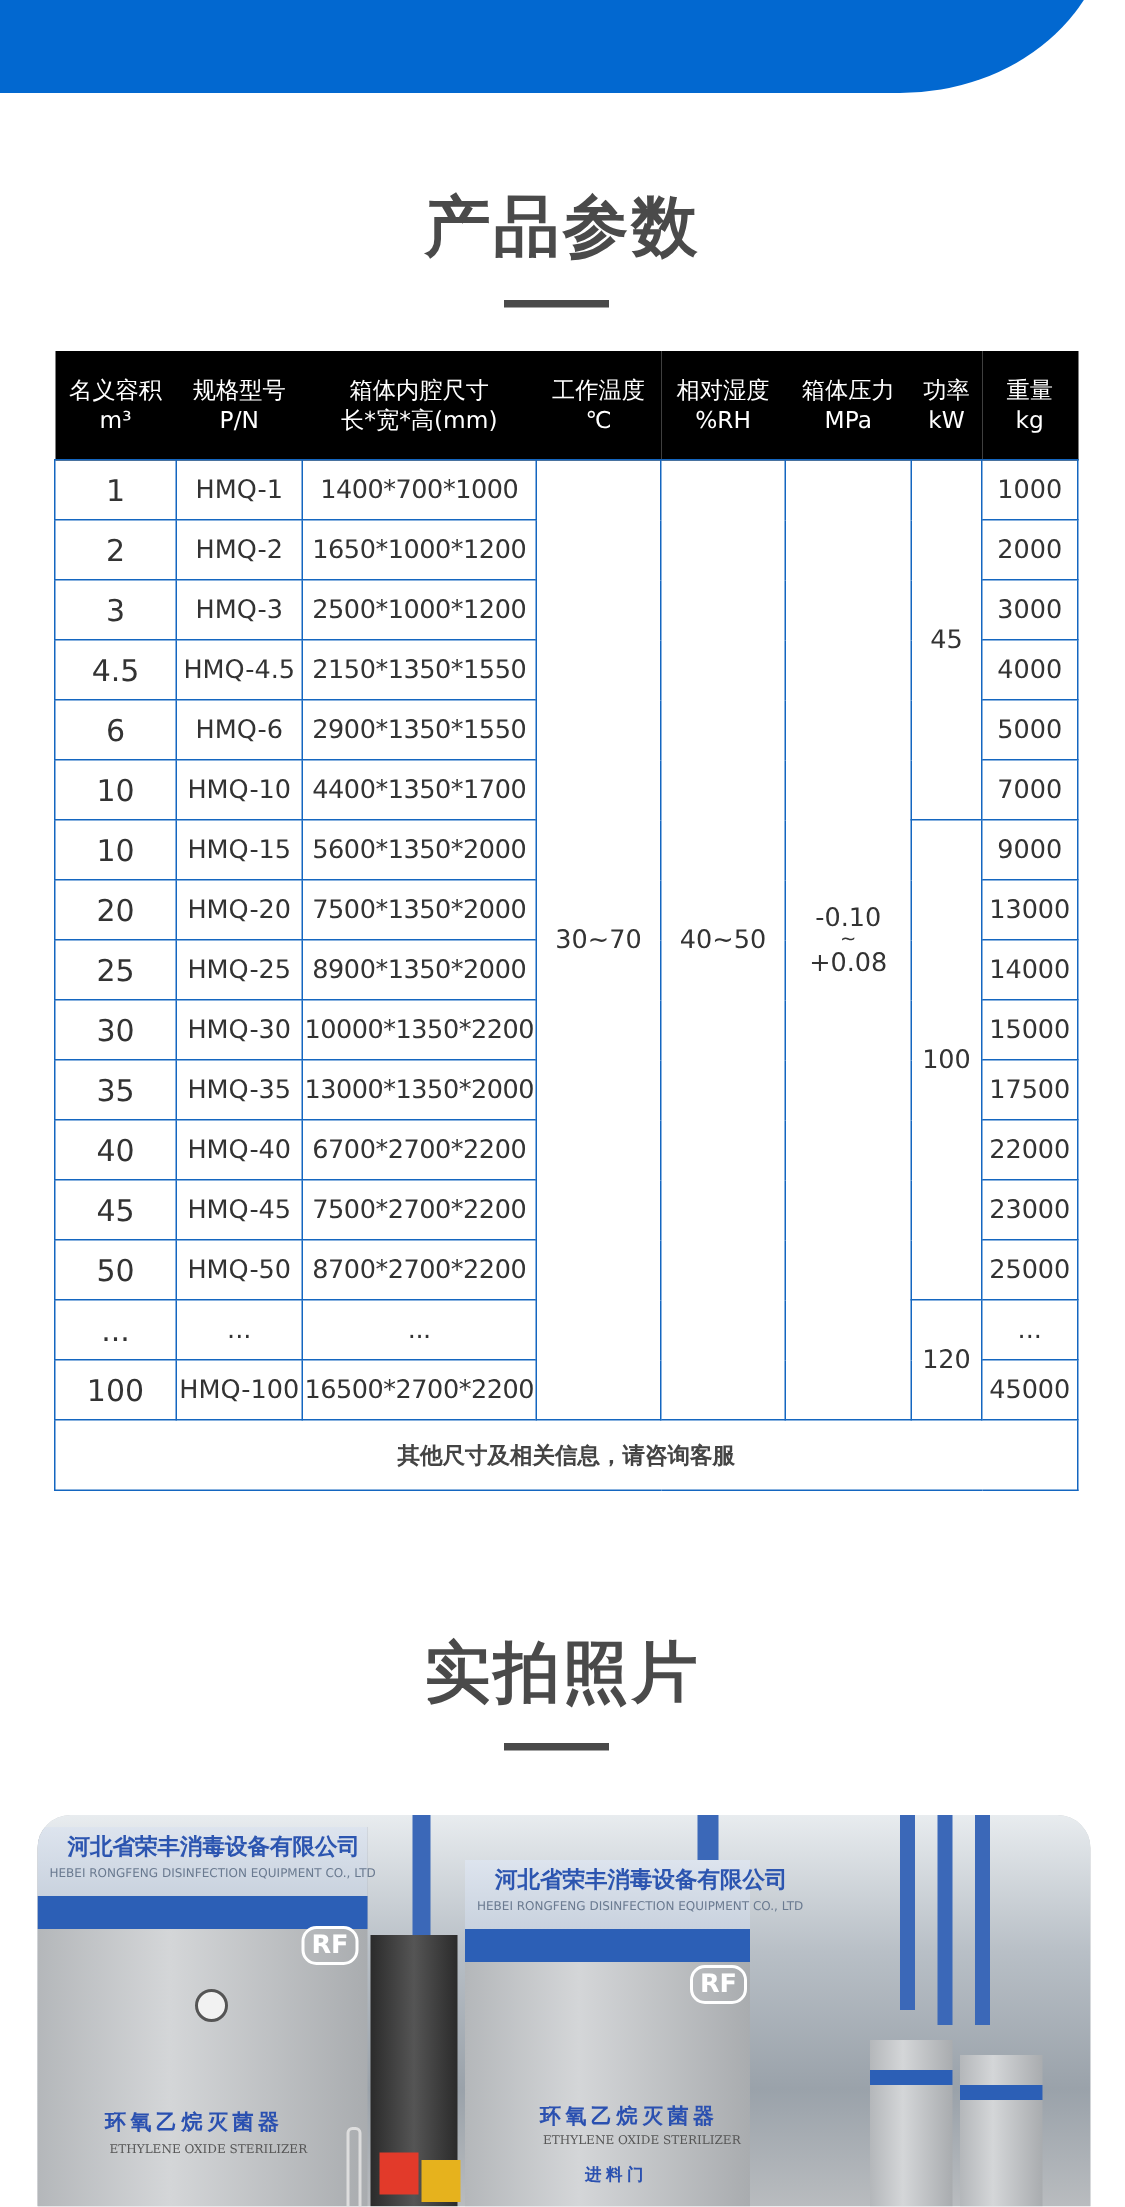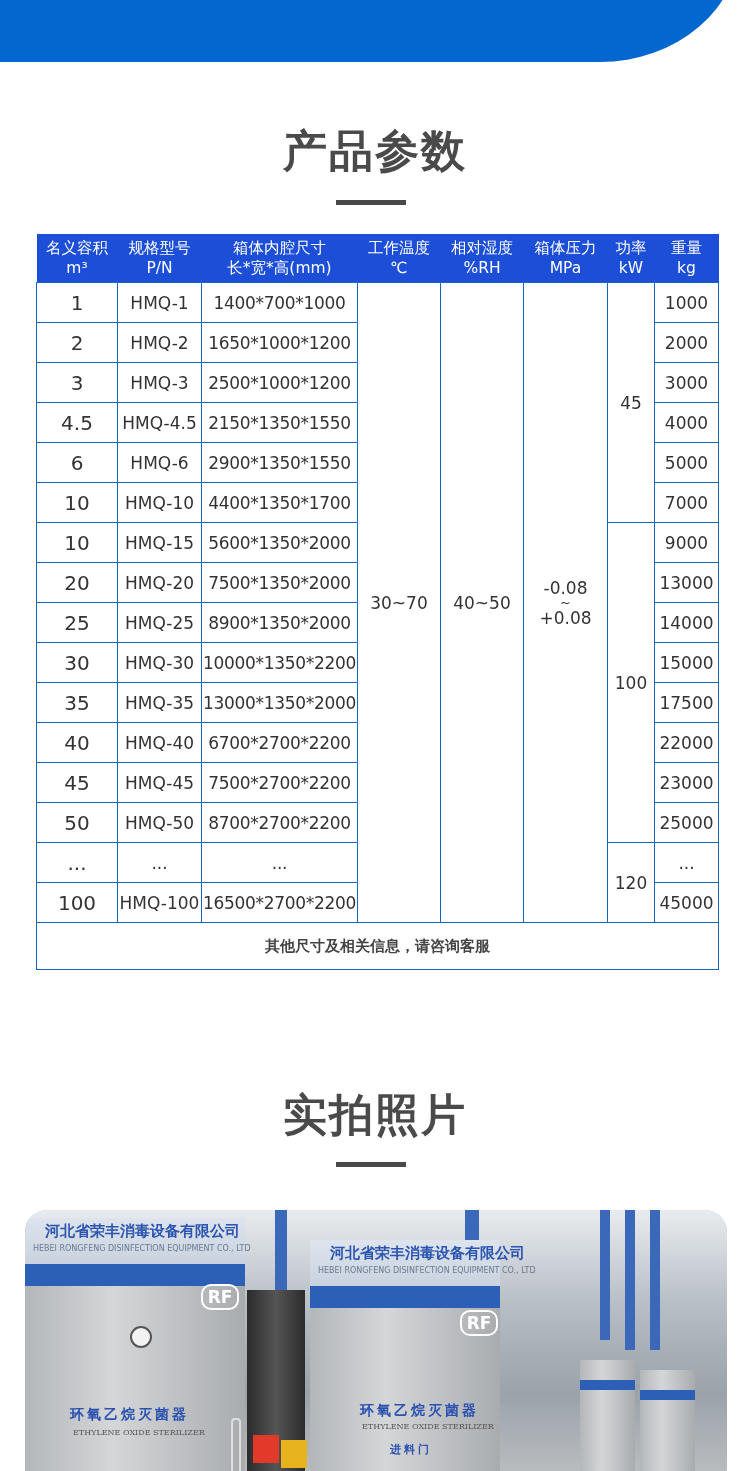--- a/index.html
+++ b/index.html
@@ -7,22 +7,22 @@
          font-family:"DejaVu Sans", "Liberation Sans", sans-serif; color:#333; }
   .top-banner { position:absolute; left:0; top:0; width:750px; height:62px; overflow:hidden; }
   .top-banner .band { position:absolute; left:-20px; top:-200px; width:760px; height:262px;
          background:#0268d0; border-bottom-right-radius:140px 120px; }
   .section-title { position:absolute; left:0; width:750px; text-align:center;
          font-size:44px; font-weight:bold; color:#4a4a4a; letter-spacing:2px; }
   .title-bar { position:absolute; left:336px; width:70px; height:5px; background:#4a4a4a; }
 
   table.spec { position:absolute; left:36px; top:234px; width:682px; border-collapse:collapse;
          table-layout:fixed; font-family:"DejaVu Sans", sans-serif; }
-  table.spec th { background:#1d4ed8; color:#ffffff; font-weight:normal; font-size:15.5px;
-         line-height:20px; height:48px; padding:0; border:none; text-align:center; vertical-align:middle; }
+  table.spec th { background:#000000; color:#ffffff; font-weight:normal; font-size:15.5px;
+         line-height:20px; height:72px; padding:0; border:none; text-align:center; vertical-align:middle; }
   table.spec td { border:1.5px solid #1466c0; text-align:center; vertical-align:middle;
          font-size:17px; color:#333; height:39px; padding:0; white-space:nowrap; }
   table.spec td.big { font-size:20px; }
   table.spec td.dims { font-size:17px; letter-spacing:-0.3px;text-align:center; }
   table.spec td.press { line-height:20px; }
   table.spec td.press .tilde { display:block; font-size:13px; line-height:10px; }
   table.spec td.footer { height:46px; font-size:15px; font-weight:bold; color:#444; }
   .hdr-sub { display:block; }
 
   .photo { position:absolute; left:25px; top:1210px; width:702px; height:261px;
@@ -105,21 +105,21 @@
         </th>
     </tr>
   </thead>
   <tbody>
     <tr>
       <td class="big">1</td>
       <td>HMQ-1</td>
       <td class="dims">1400*700*1000</td>
       <td rowspan="16">30~70</td>
       <td rowspan="16">40~50</td>
-      <td rowspan="16" class="press"><span>-0.08</span><span class="tilde">~</span><span>+0.08</span></td>
+      <td rowspan="16" class="press"><span>-0.10</span><span class="tilde">~</span><span>+0.08</span></td>
       <td rowspan="6">45</td>
       <td>1000</td>
     </tr>
     <tr>
         <td class="big">2</td>
         <td>HMQ-2</td>
         <td class="dims">1650*1000*1200</td>
         <td>2000</td>
       </tr>
     <tr>

